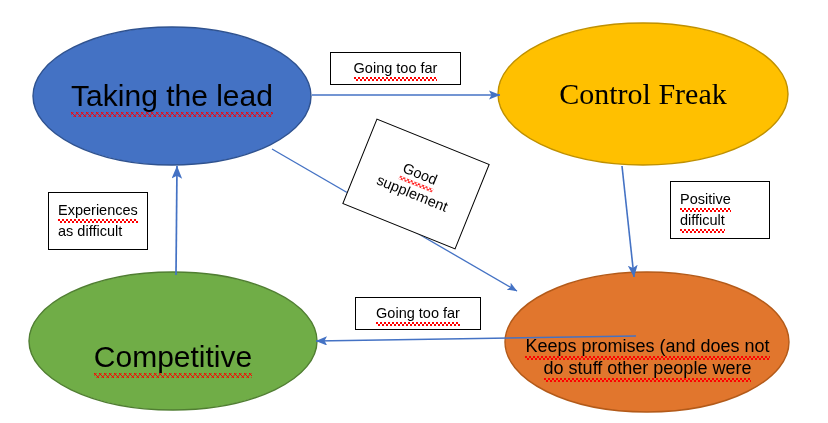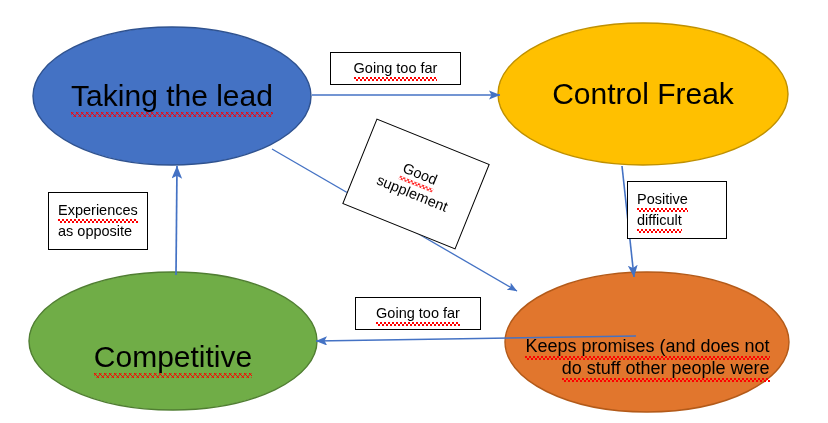--- a/index.html
+++ b/index.html
@@ -27,21 +27,21 @@
   }
   #shape-layer { z-index: 1; }
   #connector-layer { z-index: 2; }
 
   .node-text {
     position: absolute;
     z-index: 4;
     display: flex;
     align-items: center;
     justify-content: center;
-    text-align: right;
+    text-align: center;
     color: #000000;
     pointer-events: none;
     line-height: 1.22;
   }
   .node-text .tline {
     display: block;
     position: relative;
     white-space: nowrap;
   }
   
@@ -64,21 +64,21 @@
     background-position: 0 0, 2px 0;
   }
   .big .sq::after {
     bottom: -3px;
     height: 5px;
     background-size: 5px 5px;
     background-position: 0 0, 2.5px 0;
   }
 
   #title-blue  { left: 33px;  top: 27px;  width: 278px; height: 138px; font-size: 30px; }
-  #title-amber { left: 498px; top: 23px;  width: 290px; height: 142px; font-size: 30px; }
+  #title-amber { left: 498px; top: 23px;  width: 290px; height: 142px; font-size: 30px; font-family: Liberation Serif, serif; }
   #title-green { left: 29px;  top: 288px; width: 288px; height: 138px; font-size: 30px; }
   #title-orange{ left: 505px; top: 288px; width: 285px; height: 140px; font-size: 18px; }
 
   .callout {
     position: absolute;
     z-index: 5;
     box-sizing: border-box;
     background: #ffffff;
     border: 1.3px solid #000000;
     color: #000000;
@@ -91,21 +91,21 @@
   .callout .cline {
     display: block;
     white-space: nowrap;
   }
   .callout.center { text-align: center; }
   .callout.left   { align-items: flex-start; text-align: left; padding-left: 9px; }
 
   #cal-going-top  { left: 330px; top: 52px;  width: 131px; height: 33px; }
   #cal-going-bot  { left: 355px; top: 297px; width: 126px; height: 33px; }
   #cal-exp        { left: 48px;  top: 192px; width: 100px; height: 58px; }
-  #cal-pos        { left: 627px; top: 181px; width: 100px; height: 58px; }
+  #cal-pos        { left: 670px; top: 181px; width: 100px; height: 58px; }
   #cal-good {
     left: 355px; top: 138px; width: 122px; height: 92px;
     transform: rotate(22deg);
     transform-origin: center center;
     align-items: center;
     text-align: center;
   }
 </style>
 </head>
 <body>
@@ -171,20 +171,20 @@
     <span class="cline"><span>supplement</span></span>
   </div>
 
   <div class="callout left" id="cal-pos">
     <span class="cline"><span class="sq">Positive</span></span>
     <span class="cline"><span class="sq">difficult</span></span>
   </div>
 
   <div class="callout left" id="cal-exp">
     <span class="cline"><span class="sq">Experiences</span></span>
-    <span class="cline"><span>as opposite</span></span>
+    <span class="cline"><span>as difficult</span></span>
   </div>
 
   <div class="callout center" id="cal-going-bot">
     <span class="cline"><span class="sq">Going too far</span></span>
   </div>
 
 </div>
 
 </body></html>

